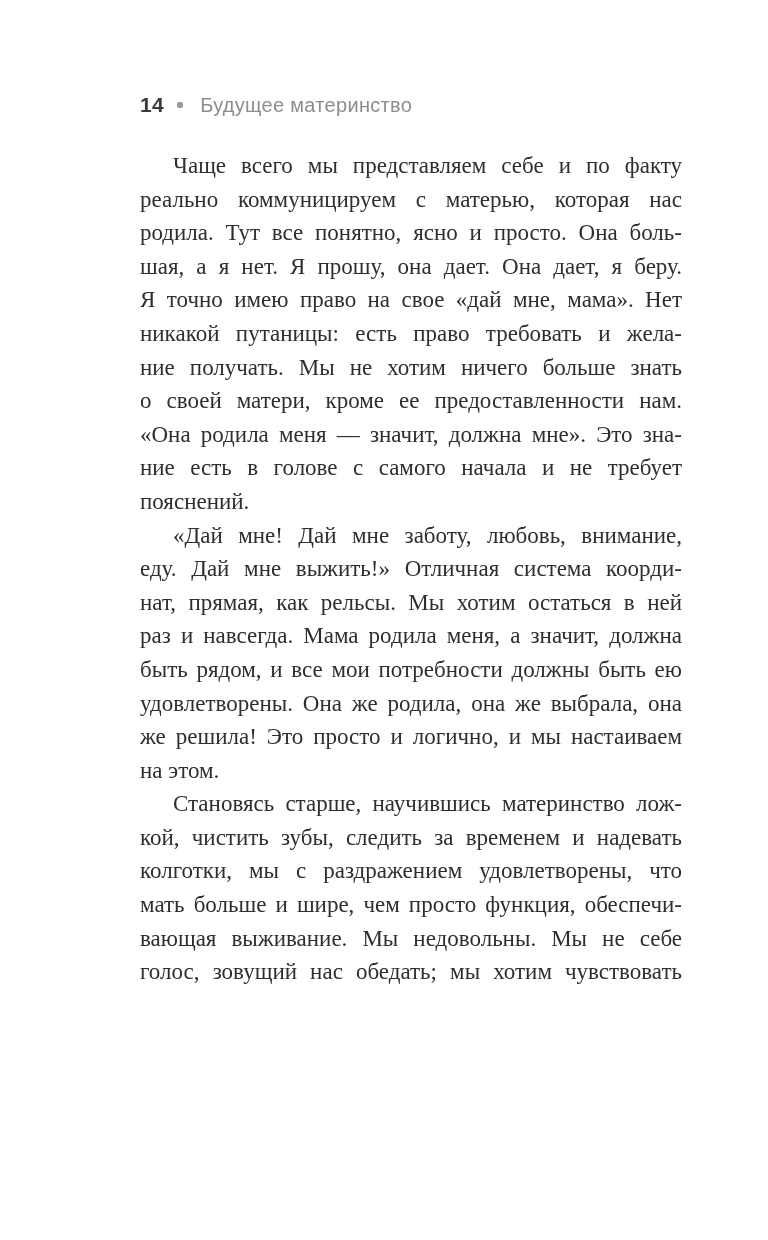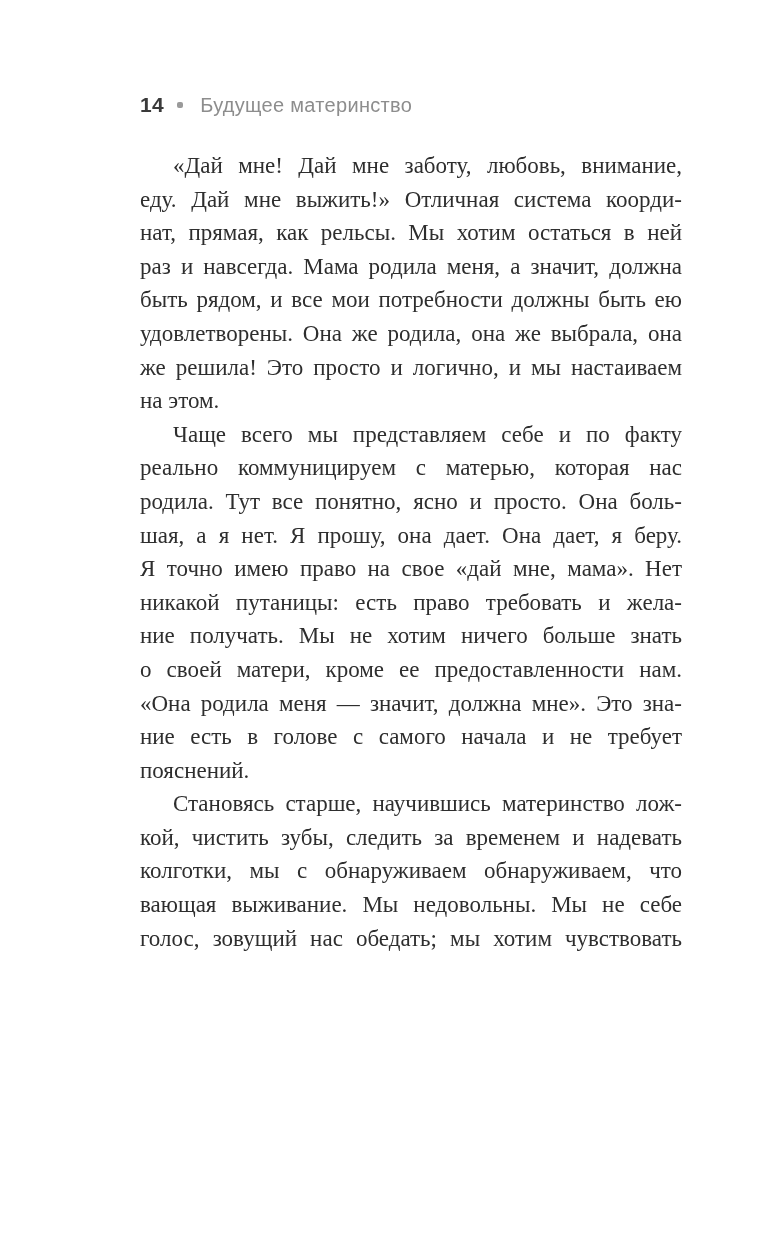--- a/index.html
+++ b/index.html
@@ -69,43 +69,44 @@
 <body>
 
 <div class="page">
   <header class="running-head">
     <span class="page-num">14</span>
     <span class="bullet"></span>
     <span class="running-title">Будущее материнство</span>
   </header>
   <main class="body-text" id="body-text">
       <div class="paragraph">
-        <div class="line first">«Дай мне! Дай мне заботу, любовь, внимание,</div>
-        <div class="line">еду. Дай мне выжить!» Отличная система коорди-</div>
-        <div class="line">нат, прямая, как рельсы. Мы хотим остаться в ней</div>
-        <div class="line">раз и навсегда. Мама родила меня, а значит, должна</div>
-        <div class="line">быть рядом, и все мои потребности должны быть ею</div>
-        <div class="line">удовлетворены. Она же родила, она же выбрала, она</div>
-        <div class="line">же решила! Это просто и логично, и мы настаиваем</div>
-        <div class="line final">на этом.</div>
-      </div>
-      <div class="paragraph">
         <div class="line first">Чаще всего мы представляем себе и по факту</div>
         <div class="line">реально коммуницируем с матерью, которая нас</div>
         <div class="line">родила. Тут все понятно, ясно и просто. Она боль-</div>
         <div class="line">шая, а я нет. Я прошу, она дает. Она дает, я беру.</div>
         <div class="line">Я точно имею право на свое «дай мне, мама». Нет</div>
         <div class="line">никакой путаницы: есть право требовать и жела-</div>
         <div class="line">ние получать. Мы не хотим ничего больше знать</div>
         <div class="line">о своей матери, кроме ее предоставленности нам.</div>
         <div class="line">«Она родила меня — значит, должна мне». Это зна-</div>
         <div class="line">ние есть в голове с самого начала и не требует</div>
         <div class="line final">пояснений.</div>
       </div>
       <div class="paragraph">
+        <div class="line first">«Дай мне! Дай мне заботу, любовь, внимание,</div>
+        <div class="line">еду. Дай мне выжить!» Отличная система коорди-</div>
+        <div class="line">нат, прямая, как рельсы. Мы хотим остаться в ней</div>
+        <div class="line">раз и навсегда. Мама родила меня, а значит, должна</div>
+        <div class="line">быть рядом, и все мои потребности должны быть ею</div>
+        <div class="line">удовлетворены. Она же родила, она же выбрала, она</div>
+        <div class="line">же решила! Это просто и логично, и мы настаиваем</div>
+        <div class="line final">на этом.</div>
+      </div>
+      <div class="paragraph">
         <div class="line first">Становясь старше, научившись материнство лож-</div>
         <div class="line">кой, чистить зубы, следить за временем и надевать</div>
-        <div class="line">колготки, мы с обнаруживаем обнаруживаем, что</div>
+        <div class="line">колготки, мы с раздражением удовлетворены, что</div>
+        <div class="line">мать больше и шире, чем просто функция, обеспечи-</div>
         <div class="line">вающая выживание. Мы недовольны. Мы не себе</div>
         <div class="line">голос, зовущий нас обедать; мы хотим чувствовать</div>
       </div>
     </main>
 </div>
 
 </body></html>

